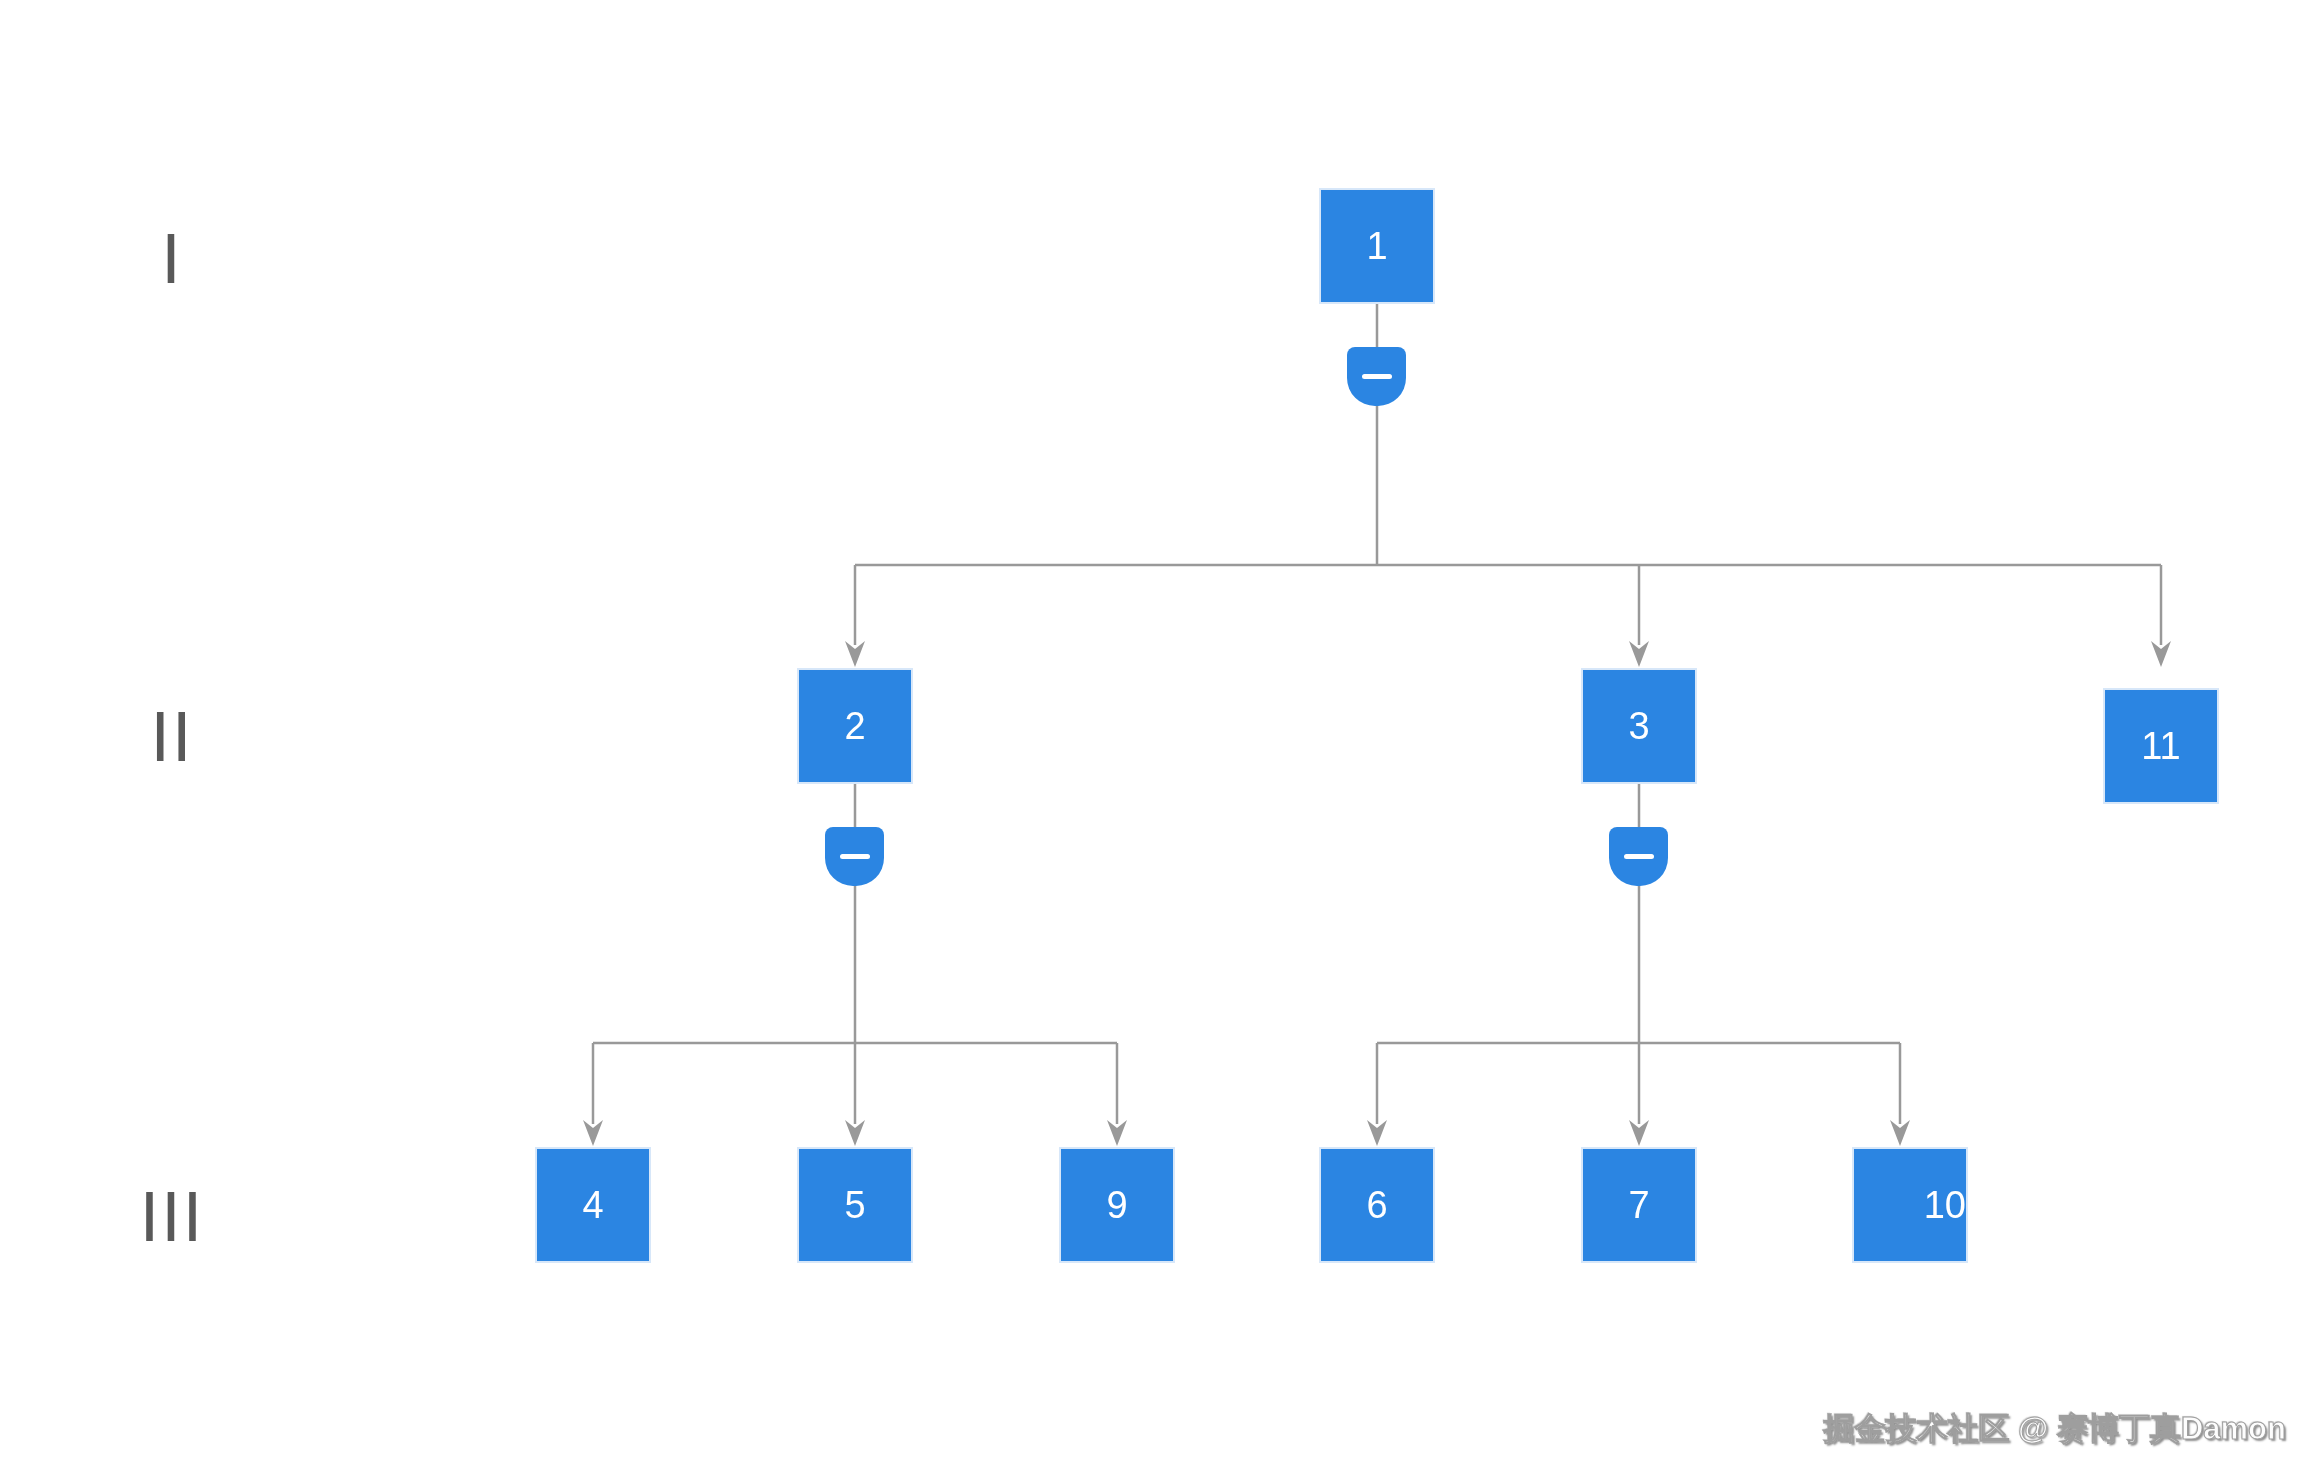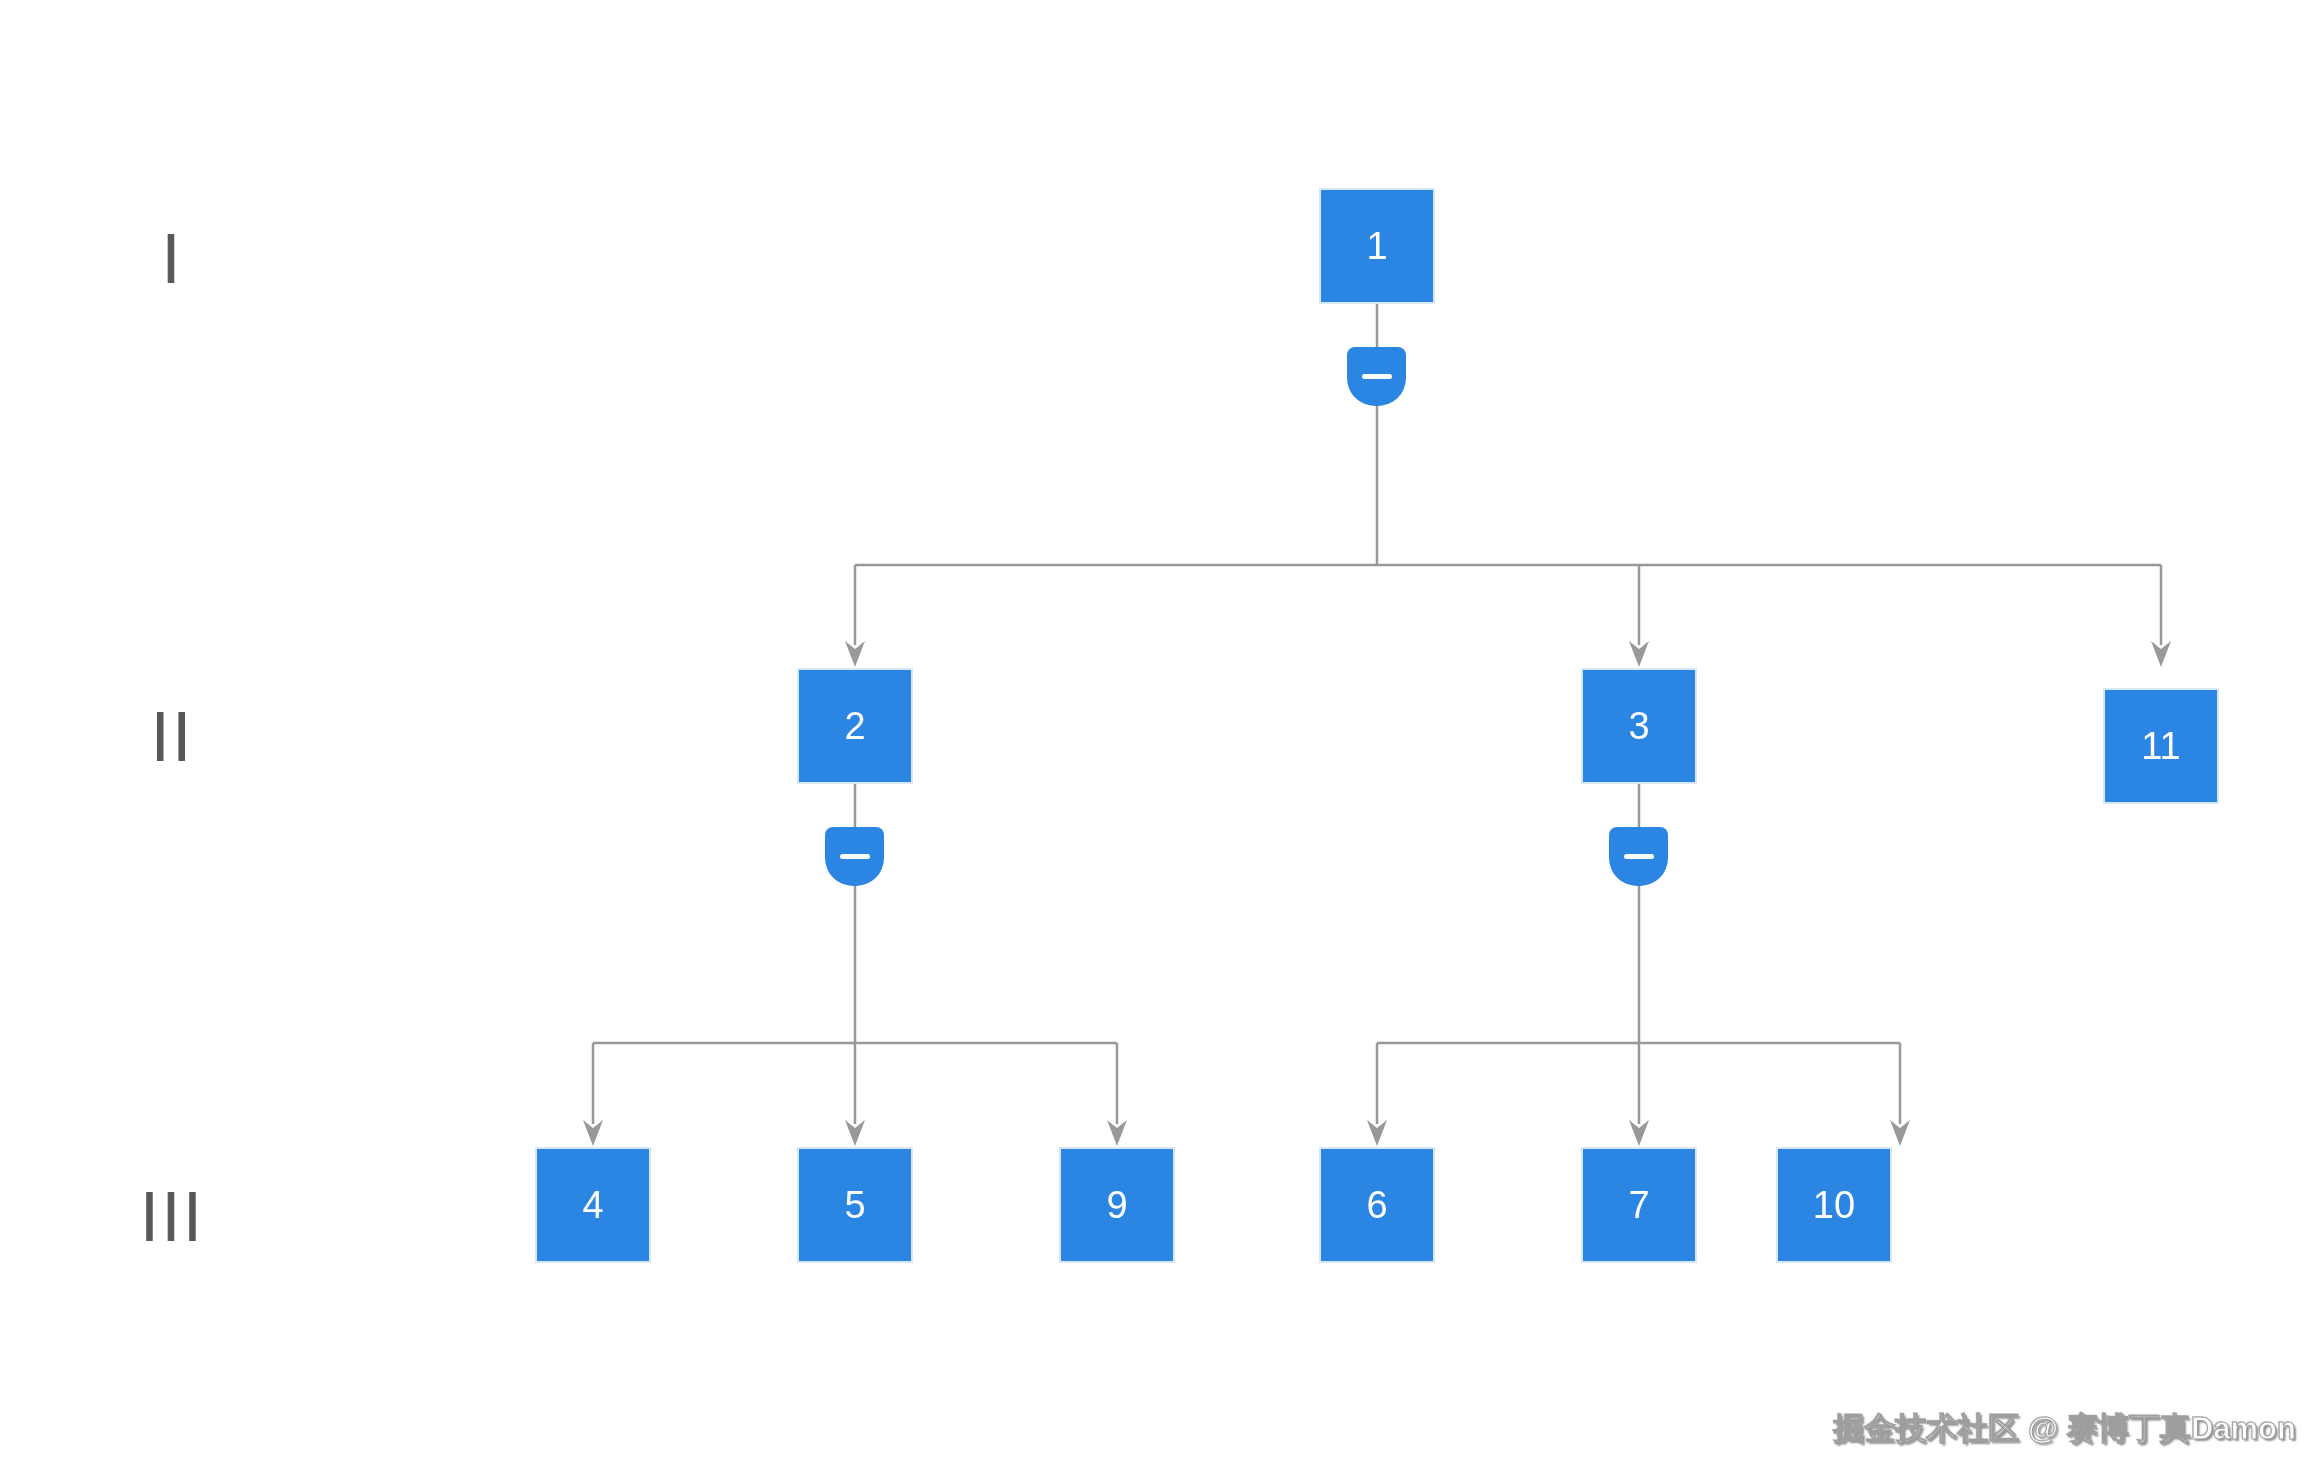--- a/index.html
+++ b/index.html
@@ -70,29 +70,29 @@
   
   .n1  { left: 1319px; top: 188px; }
   .n2  { left: 797px;  top: 668px; }
   .n3  { left: 1581px; top: 668px; }
   .n11 { left: 2103px; top: 668px; margin-top: 20px; }
   .n4  { left: 535px;  top: 1147px; }
   .n5  { left: 797px;  top: 1147px; }
   .n9  { left: 1059px; top: 1147px; }
   .n6  { left: 1319px; top: 1147px; }
   .n7  { left: 1581px; top: 1147px; }
-  .n10 { left: 1776px; top: 1147px; }
+  .n10 { left: 1852px; top: 1147px; justify-content: flex-end; }
 
   .e1 { left: 1347px; top: 347px; }
   .e2 { left: 825px;  top: 827px; }
   .e3 { left: 1609px; top: 827px; }
 
   .watermark {
     position: absolute;
-    right: 24px;
+    right: 34px;
     bottom: 30px;
     font-size: 31px;
     font-weight: bold;
     color: #fdfdfd;
     -webkit-text-stroke: 1px #9e9e9e;
     text-shadow: 2px 2px 2px #8f8f8f, -1px -1px 1px #cfcfcf;
     white-space: nowrap;
     user-select: none;
   }
 </style>

